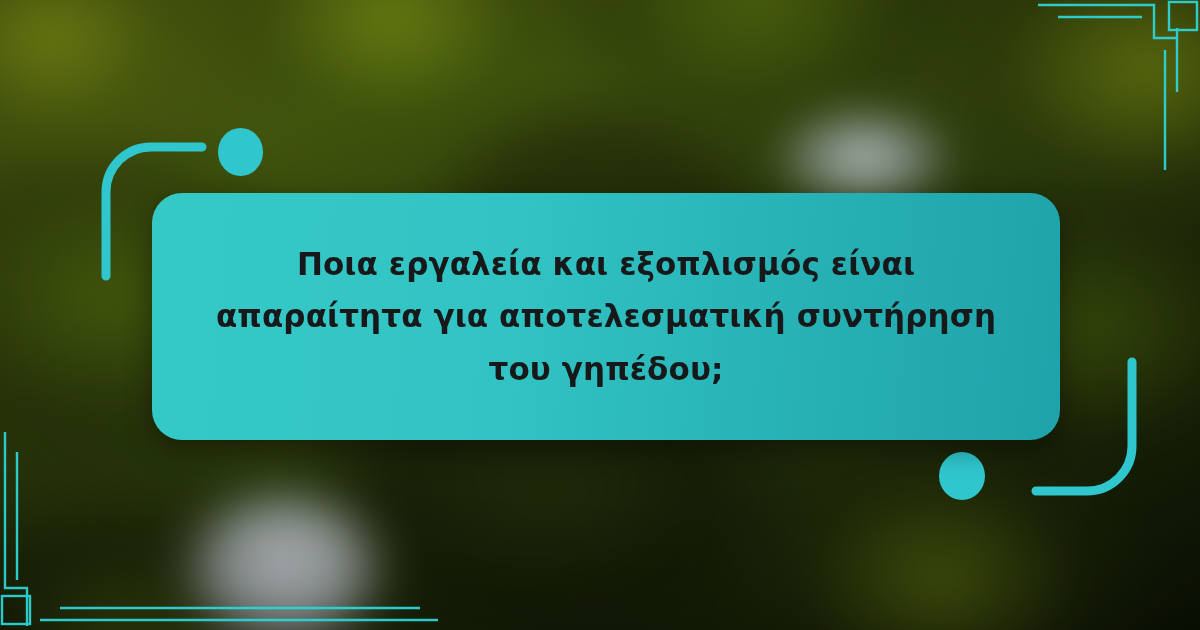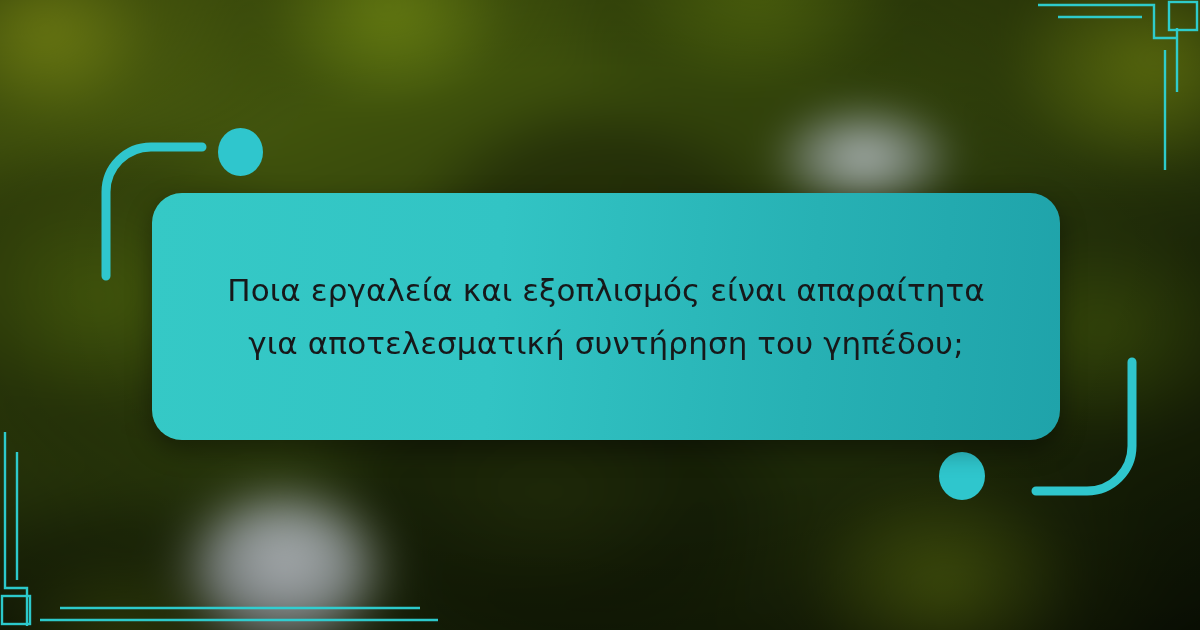--- a/index.html
+++ b/index.html
@@ -81,21 +81,21 @@
     justify-content: center;
     overflow: hidden;
   }
   .quote-text {
     margin: 0;
     padding: 0 52px;
     text-align: center;
     color: #17181a;
     font-size: 31px;
     line-height: 1.68;
-    font-weight: 400;
+    font-weight: 700;
     letter-spacing: 0.1px;
     font-family: "DejaVu Sans", "Liberation Sans", sans-serif;
   }
 </style>
 </head>
 <body>
 
 <div class="canvas">
 
   <div class="bg-photo"></div>

